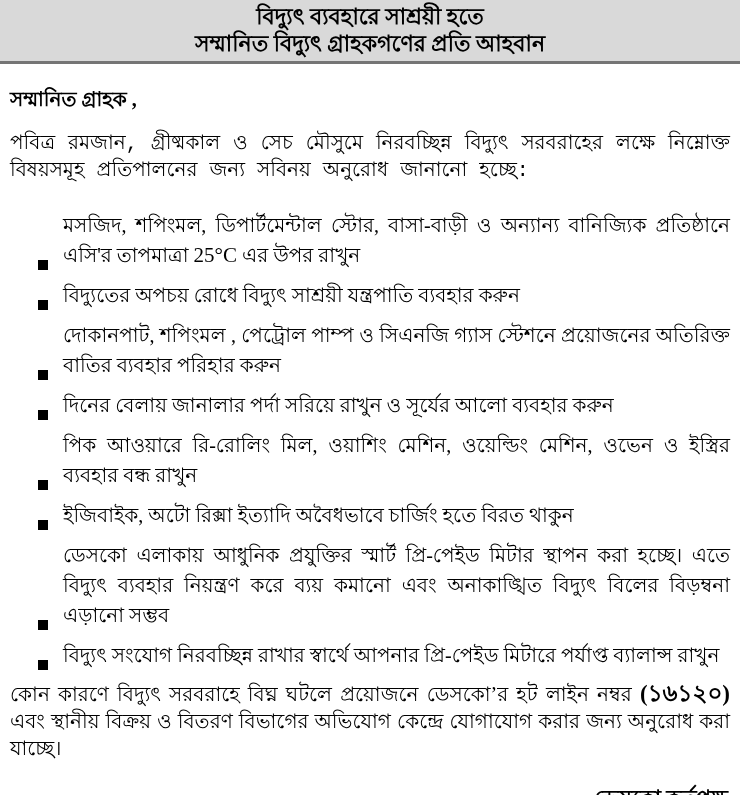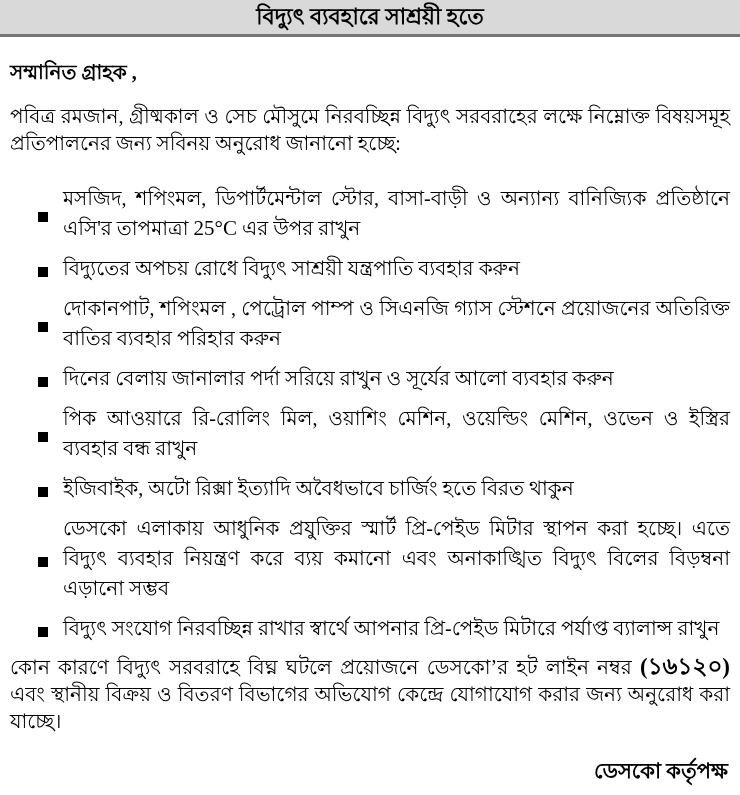--- a/index.html
+++ b/index.html
@@ -39,30 +39,31 @@
     margin-top: 22px;
     font-size: 20px;
     font-weight: bold;
     line-height: 26px;
   }
   .intro {
     margin-top: 18px;
     font-size: 20px;
     line-height: 27px;
     text-align: justify;
+    font-family: Liberation Mono, monospace;
   }
   
   .bullet-list {
     margin-top: 26px;
     padding-left: 28px;
     padding-right: 0;
   }
   .bullet-item {
     display: flex;
-    align-items: center;
+    align-items: flex-end;
     margin-bottom: 10px;
   }
   .bullet-marker {
     flex: 0 0 auto;
     width: 10px;
     height: 10px;
     background: #000000;
     margin-top: 8px;
     margin-right: 15px;
   }
@@ -96,20 +97,21 @@
     padding-right: 2px;
   }
 </style>
 </head>
 <body>
 
 <div class="page">
 
   <div class="header">
     <div class="h-line">বিদ্যুৎ ব্যবহারে সাশ্রয়ী হতে</div>
+    <div class="h-line">সম্মানিত বিদ্যুৎ গ্রাহকগণের প্রতি আহবান</div>
   </div>
 
   <div class="content">
 
     <div class="salutation">সম্মানিত গ্রাহক ,</div>
 
     <div class="intro">পবিত্র রমজান, গ্রীষ্মকাল ও সেচ মৌসুমে নিরবচ্ছিন্ন বিদ্যুৎ সরবরাহের লক্ষে নিম্নোক্ত বিষয়সমূহ প্রতিপালনের জন্য সবিনয় অনুরোধ জানানো হচ্ছে:</div>
 
     <div class="bullet-list">
 

